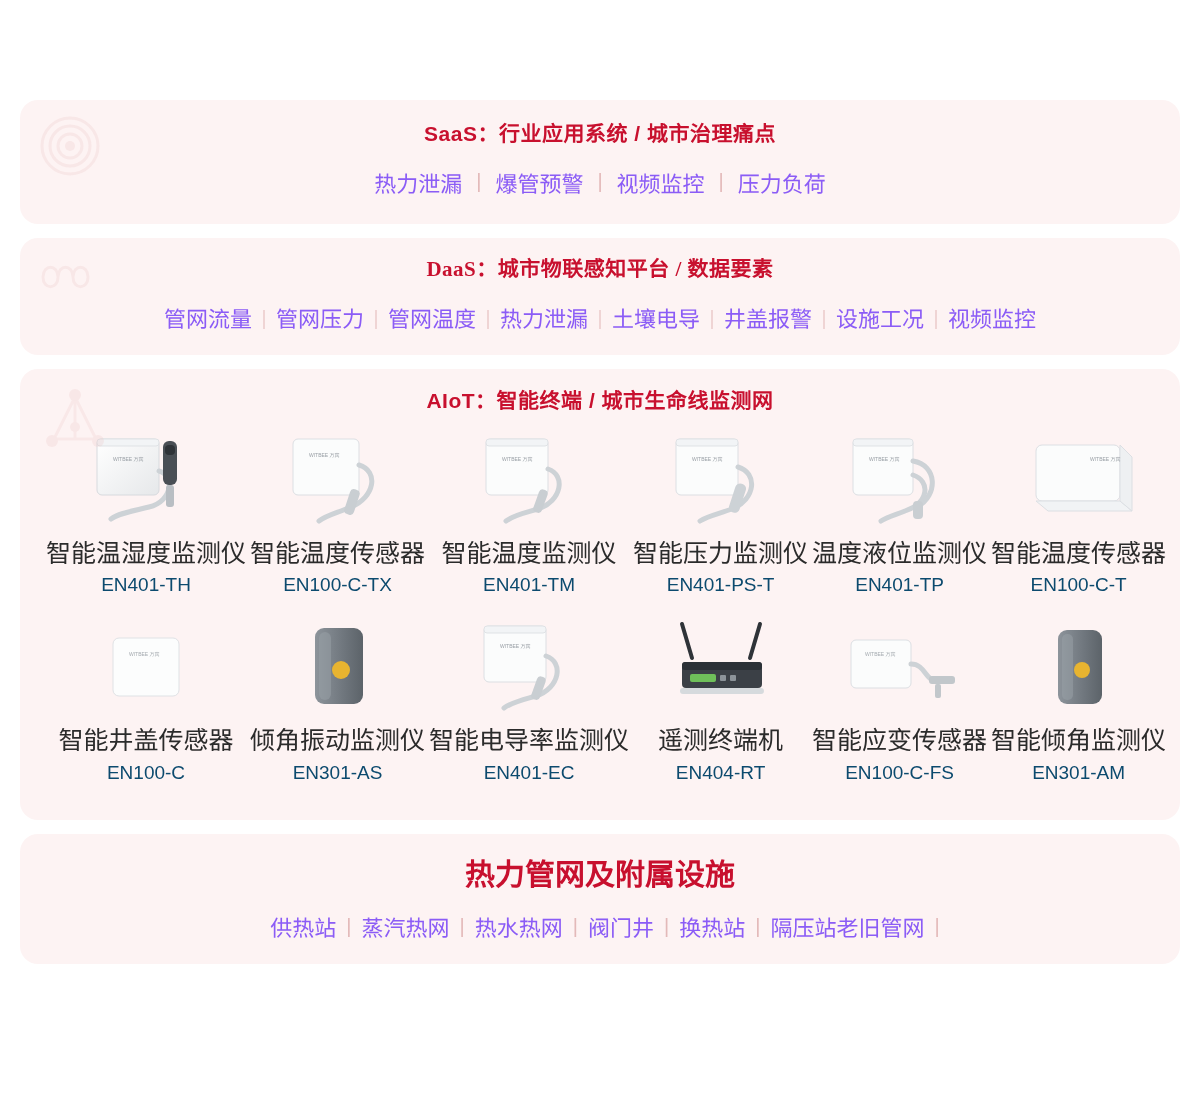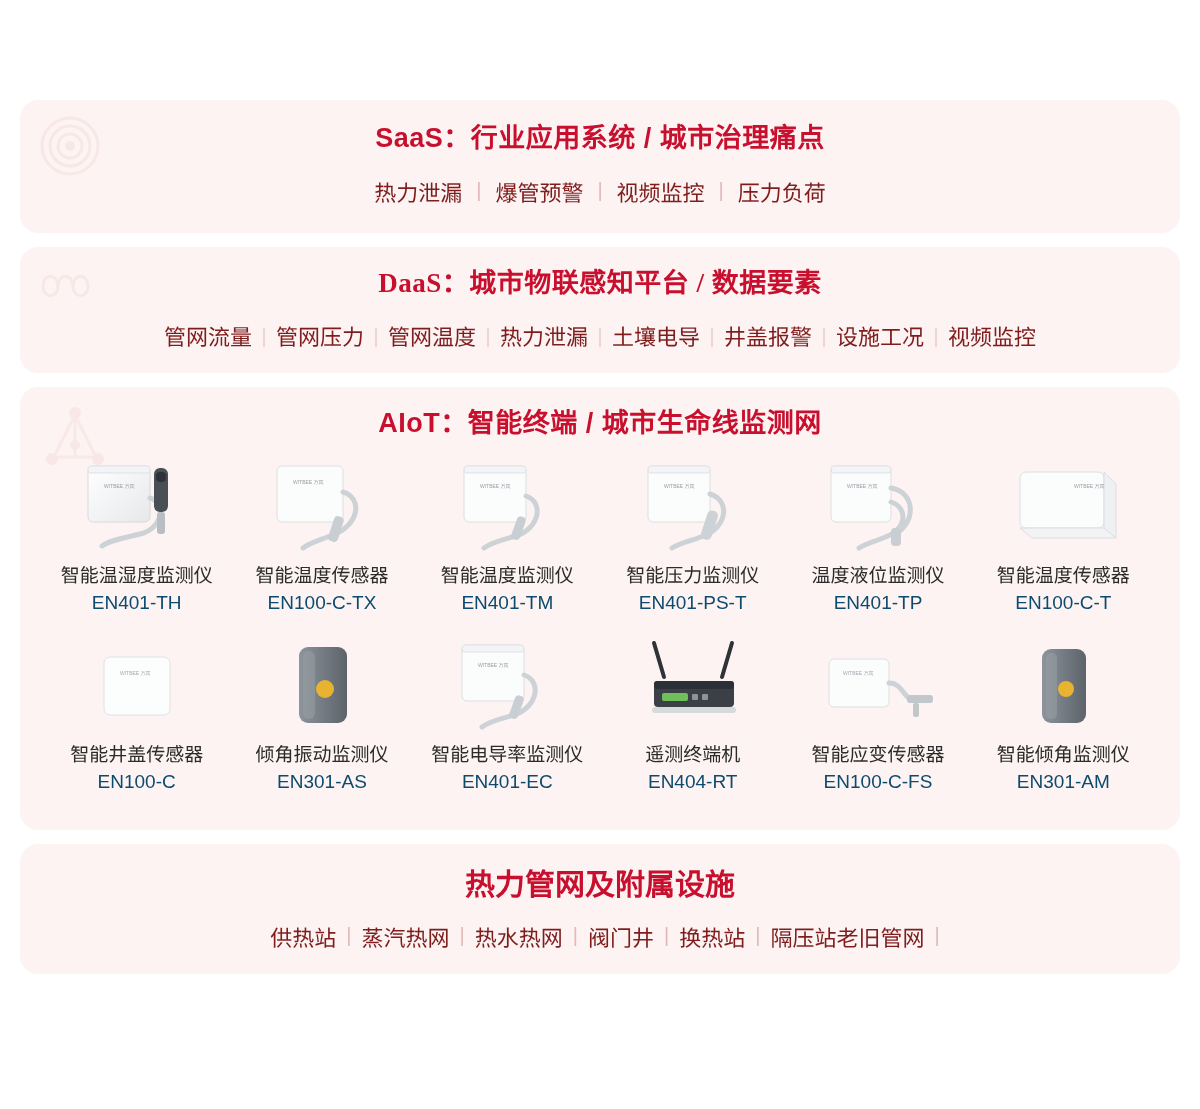--- a/index.html
+++ b/index.html
@@ -28,21 +28,21 @@
     margin-bottom: 14px;
     overflow: hidden;
   }
   .panel-saas { padding: 18px 24px 26px 24px; }
   .panel-daas { padding: 16px 24px 22px 24px; font-family: Liberation Serif, serif; }
   .panel-aiot { padding: 16px 24px 26px 24px; }
   .panel-bottom { padding: 16px 24px 22px 24px; }
 
   .panel-title {
     text-align: center;
-    font-size: 27px;
+    font-size: 21px;
     font-weight: bold;
     letter-spacing: 0.5px;
     line-height: 1.5;
     position: relative;
     z-index: 2;
   }
   .panel-title .tag {
     color: #c8102e;
   }
   .panel-title .sub {
@@ -59,21 +59,21 @@
     margin-top: 16px;
     display: flex;
     flex-wrap: nowrap;
     justify-content: center;
     align-items: center;
     position: relative;
     z-index: 2;
   }
   .chip {
     font-size: 22px;
-    color: #7f1d1d;
+    color: #8b5cf6;
     padding: 0 14px;
     white-space: nowrap;
   }
   .divider {
     color: #e3b9b9;
     font-size: 20px;
   }
   .chip-row.tight .chip { padding: 0 10px; }
 
   
@@ -101,21 +101,21 @@
   }
   .device-art {
     height: 96px;
     width: 100%;
     display: flex;
     align-items: flex-end;
     justify-content: center;
     margin-bottom: 8px;
   }
   .device-name {
-    font-size: 19px;
+    font-size: 25px;
     color: #2b2b2b;
     line-height: 1.45;
     text-align: center;
     white-space: nowrap;
   }
   .device-model {
     font-size: 19px;
     color: #0c4a6e;
     line-height: 1.45;
     text-align: center;

